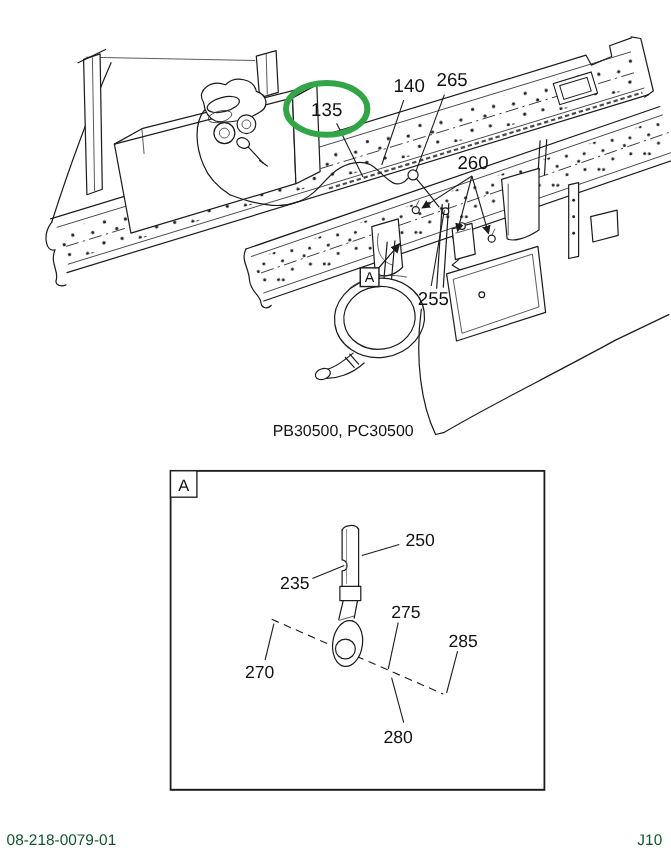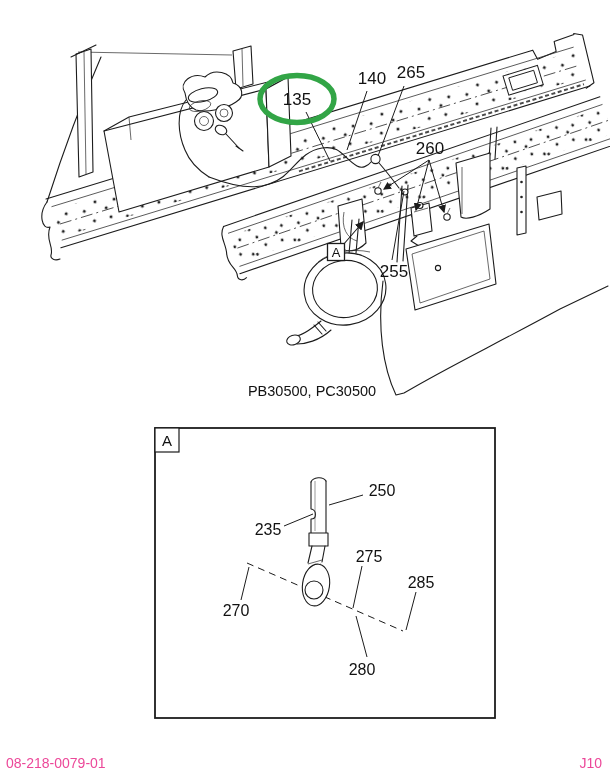--- a/index.html
+++ b/index.html
@@ -7,21 +7,21 @@
         font-family:"Liberation Sans", sans-serif;}
   svg{display:block;}
   .line{stroke:#1c1c1c;stroke-width:1.1;fill:none;stroke-linecap:round;stroke-linejoin:round;}
   .thin{stroke:#2a2a2a;stroke-width:0.7;fill:none;}
   .fillw{fill:#ffffff;}
   .callout{font-family:"Liberation Sans", sans-serif;font-size:17px;fill:#111;text-anchor:middle;}
   .inset-callout{font-family:"Liberation Sans", sans-serif;font-size:16px;fill:#111;text-anchor:middle;}
   .marker-label{font-family:"Liberation Sans", sans-serif;font-size:13px;fill:#111;text-anchor:middle;}
   .inset-marker-label{font-family:"Liberation Sans", sans-serif;font-size:15px;fill:#111;text-anchor:middle;}
   .caption{font-family:"Liberation Sans", sans-serif;font-size:14.5px;fill:#111;text-anchor:middle;}
-  .footer-text{position:absolute;top:755px;font-size:14px;color:#ec4899;}
+  .footer-text{position:absolute;top:755px;font-size:14px;color:#14532d;}
   #doc-number{left:6px;}
   #page-code{right:8px;}
   .main-svg{position:absolute;left:0;top:0;}
   .inset-svg{position:absolute;left:154px;top:427px;}
 </style>
 </head>
 <body>
 
 <div class="page">
 

